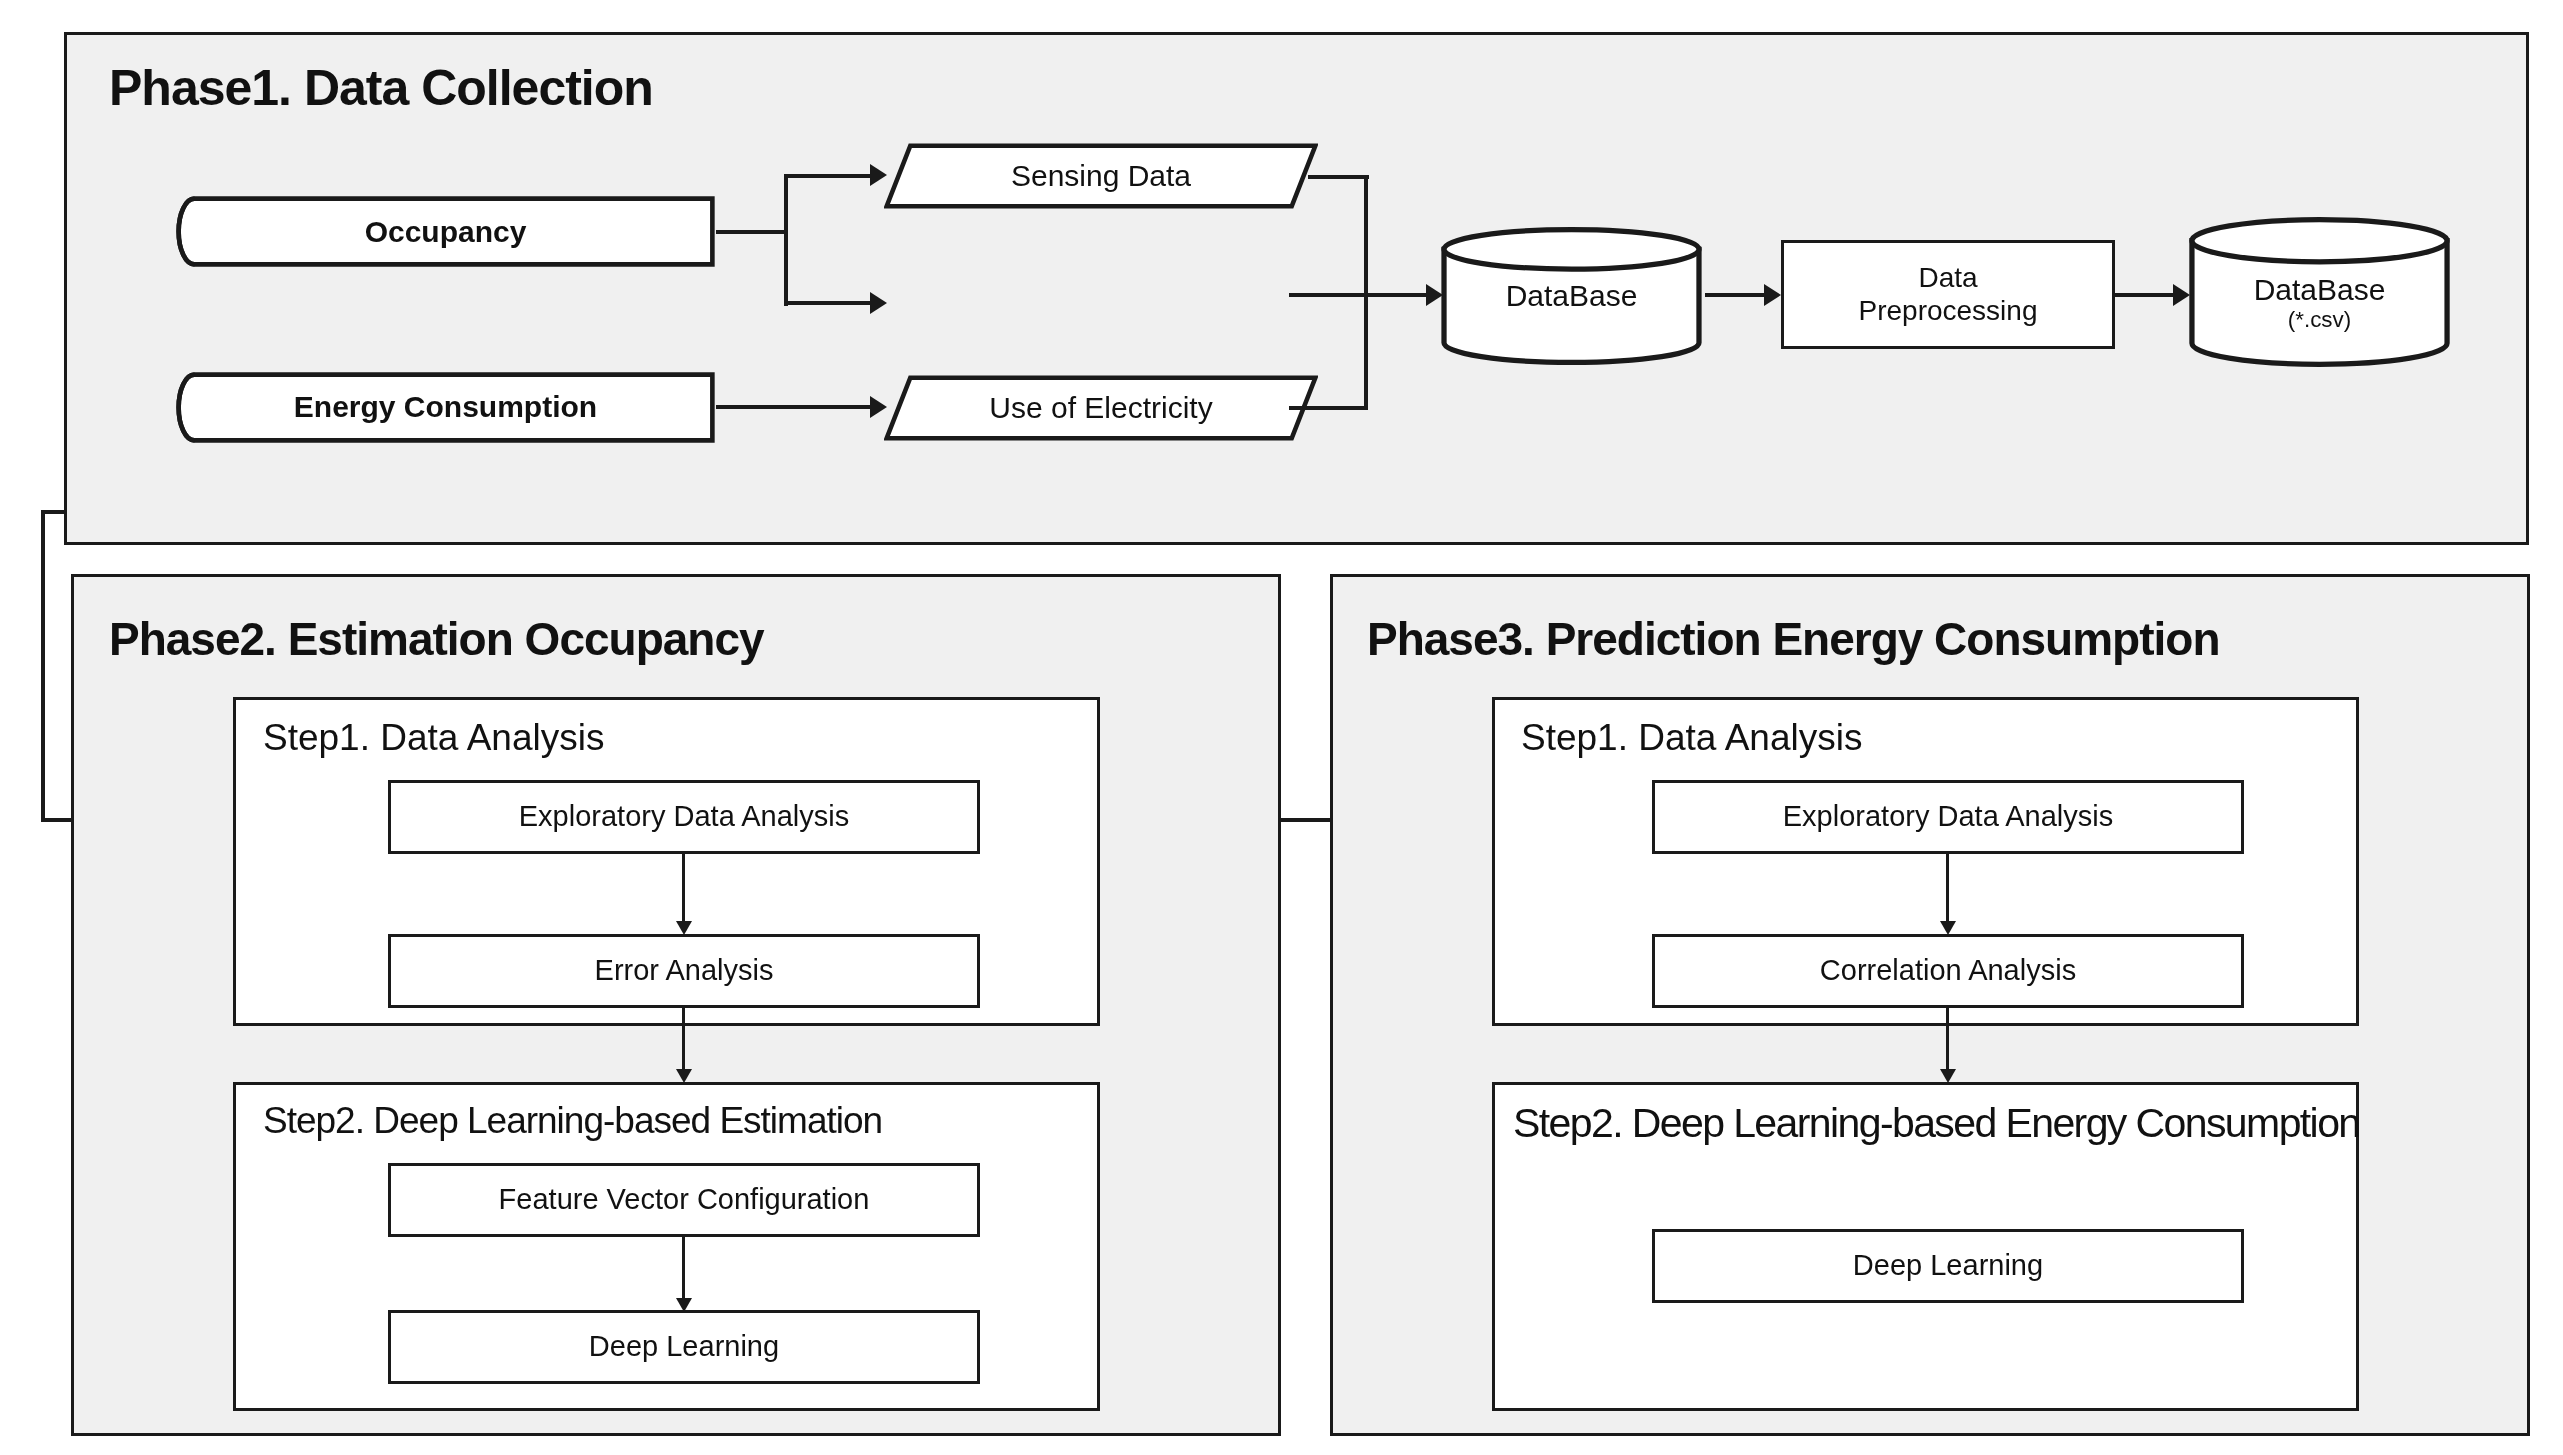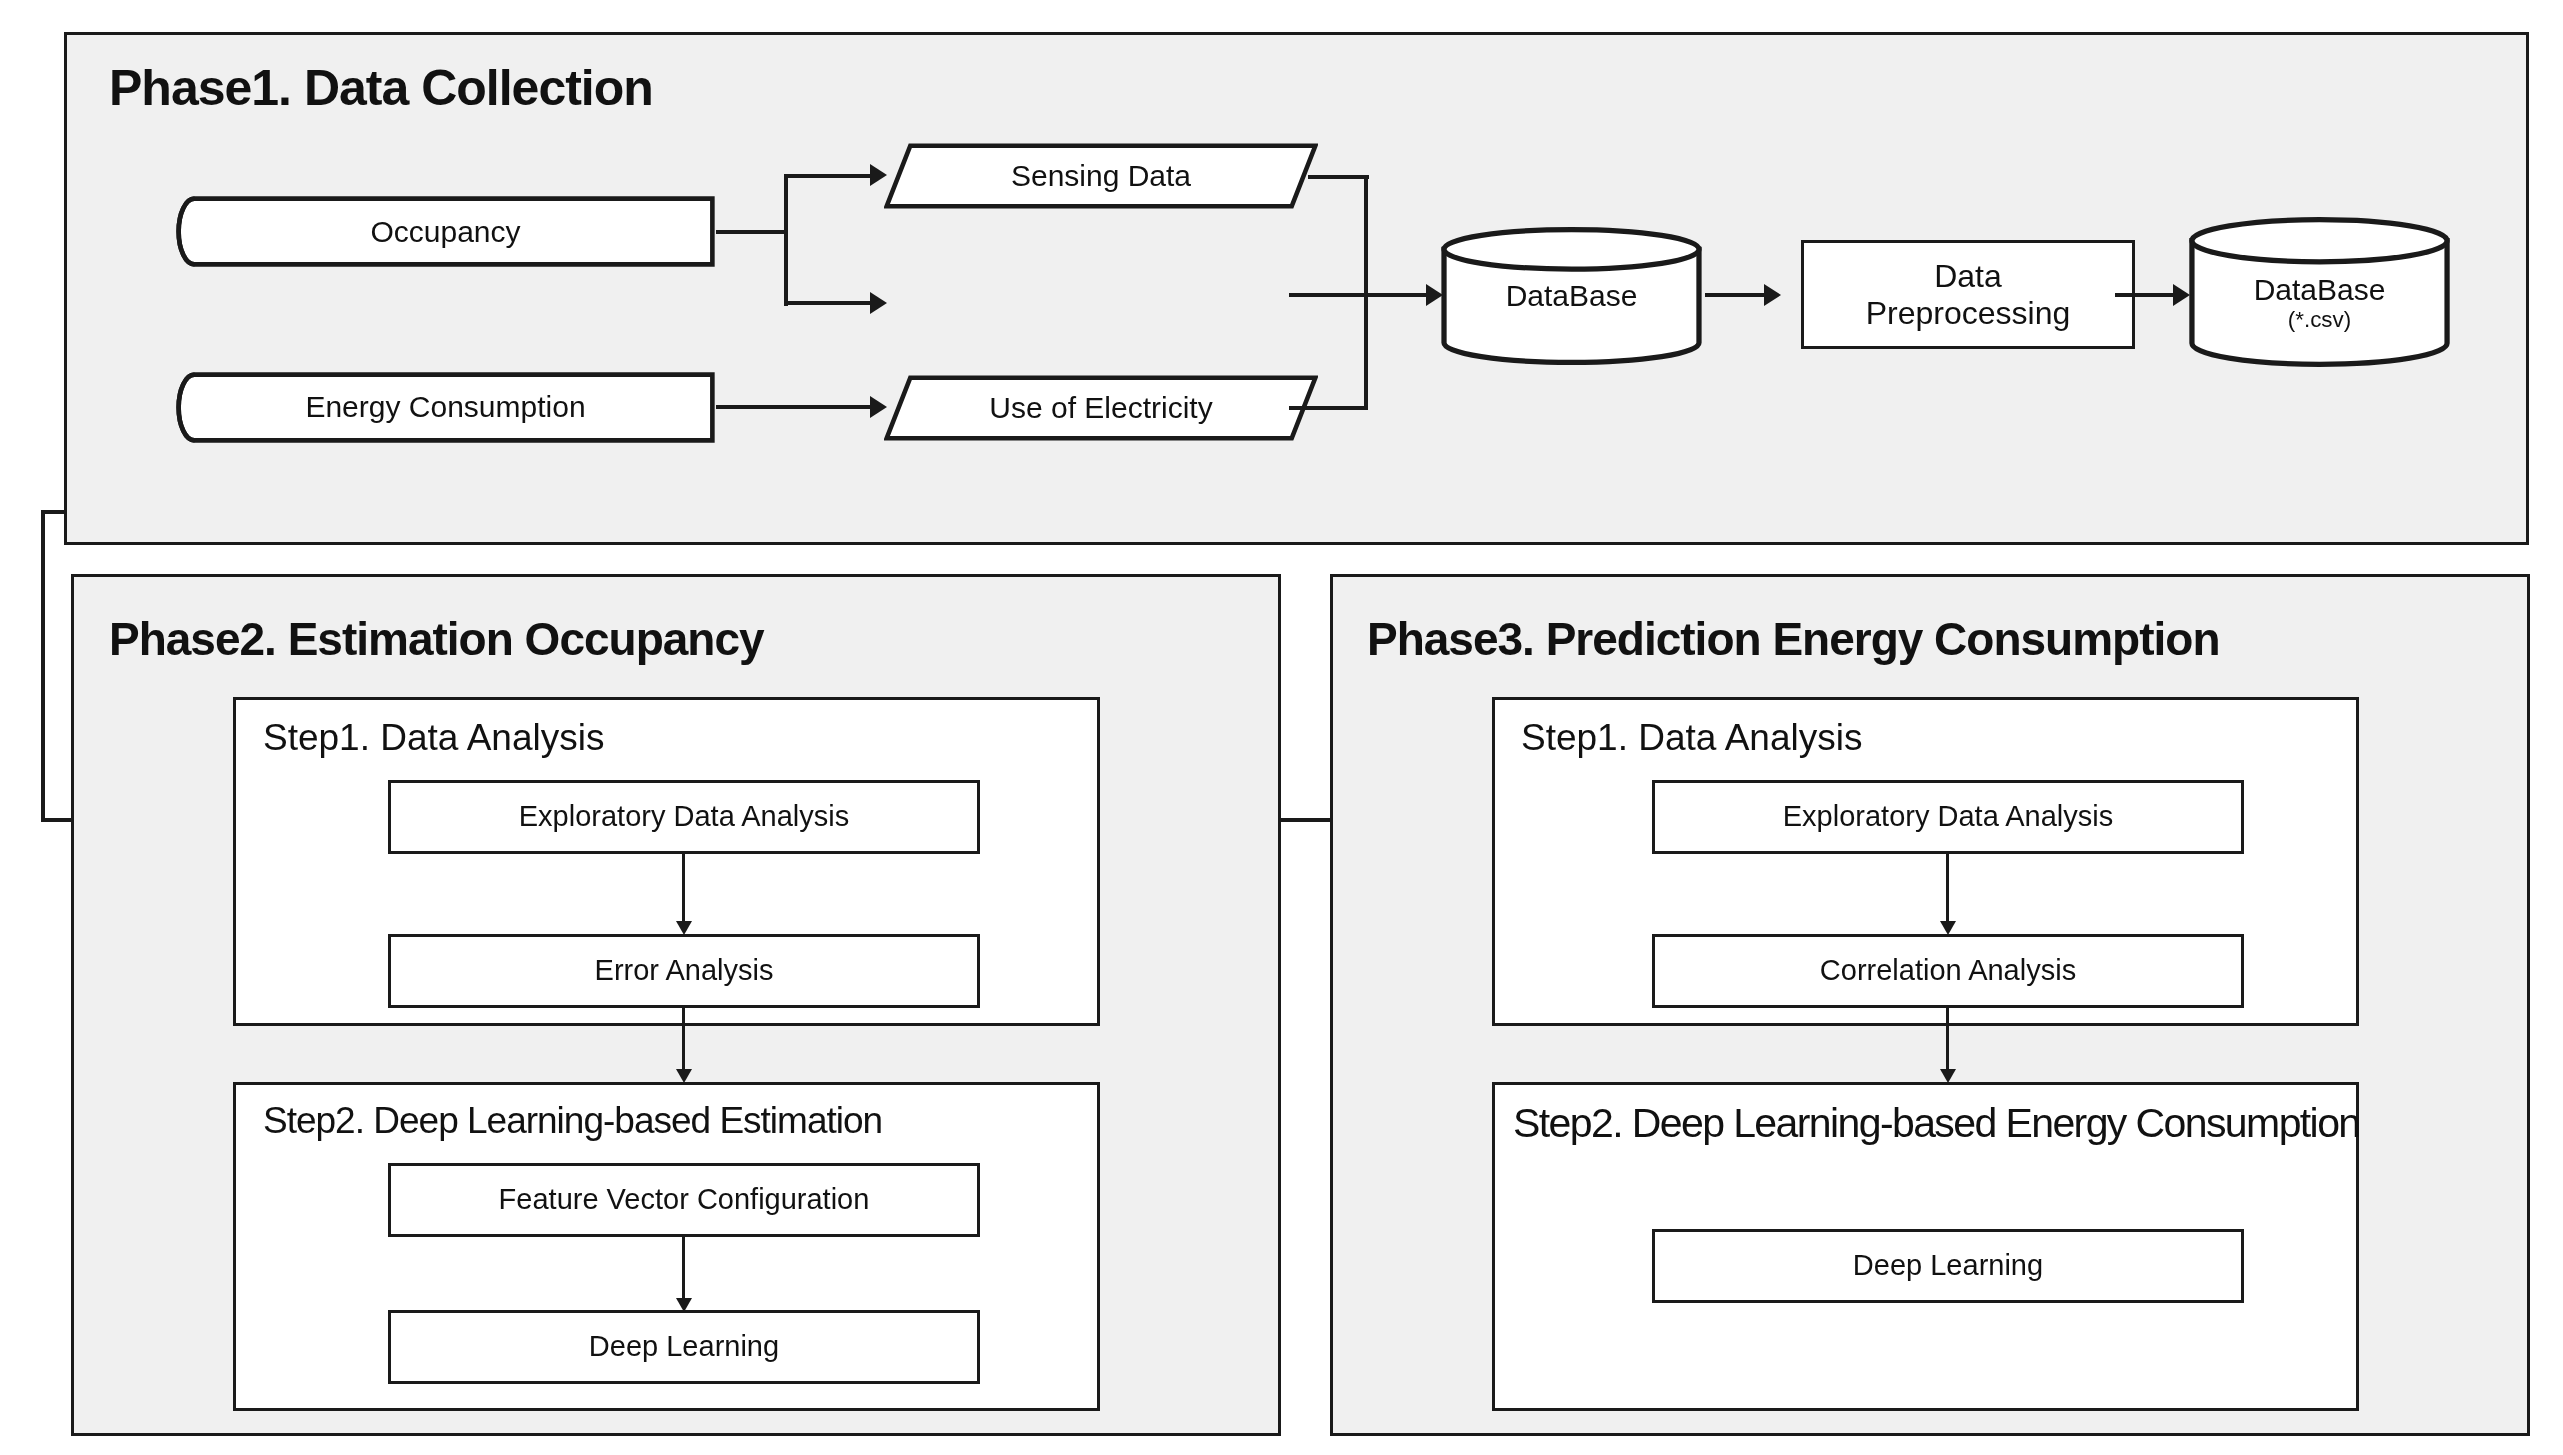--- a/index.html
+++ b/index.html
@@ -9,28 +9,28 @@
   
   .phase-box{position:absolute;background:#f0f0f0;border:3.3px solid #1a1a1a;box-sizing:border-box;}
   .phase-title{position:absolute;font-weight:bold;color:#111111;white-space:nowrap;
                letter-spacing:-0.7px;}
   .step-box{position:absolute;background:#ffffff;border:3.3px solid #1a1a1a;box-sizing:border-box;}
   .step-title{position:absolute;color:#111111;white-space:nowrap;}
   .node{position:absolute;background:#ffffff;border:3.3px solid #1a1a1a;box-sizing:border-box;
         display:flex;align-items:center;justify-content:center;text-align:center;color:#111111;
         line-height:1.15;}
   .node.small{font-size:29px;}
-  .node.proc{font-size:32px;margin-left:20px;}
+  .node.proc{font-size:28px;}
 
   
   .hcyl{position:absolute;box-sizing:border-box;}
   .hcyl svg{position:absolute;left:0;top:0;}
   .hcyl .lbl{position:absolute;left:0;top:0;width:100%;height:100%;
              display:flex;align-items:center;justify-content:center;
-             font-size:30px;color:#111111;}
+             font-size:30px;color:#111111;font-weight:bold;}
 
   
   .vcyl{position:absolute;box-sizing:border-box;}
   .vcyl svg{position:absolute;left:0;top:0;}
   .vcyl .lbl{position:absolute;left:0;top:0;width:100%;height:100%;
              display:flex;flex-direction:column;align-items:center;justify-content:center;
              font-size:30px;color:#111111;line-height:1.12;}
   .vcyl .sub{font-size:22.4px;}
 
   

